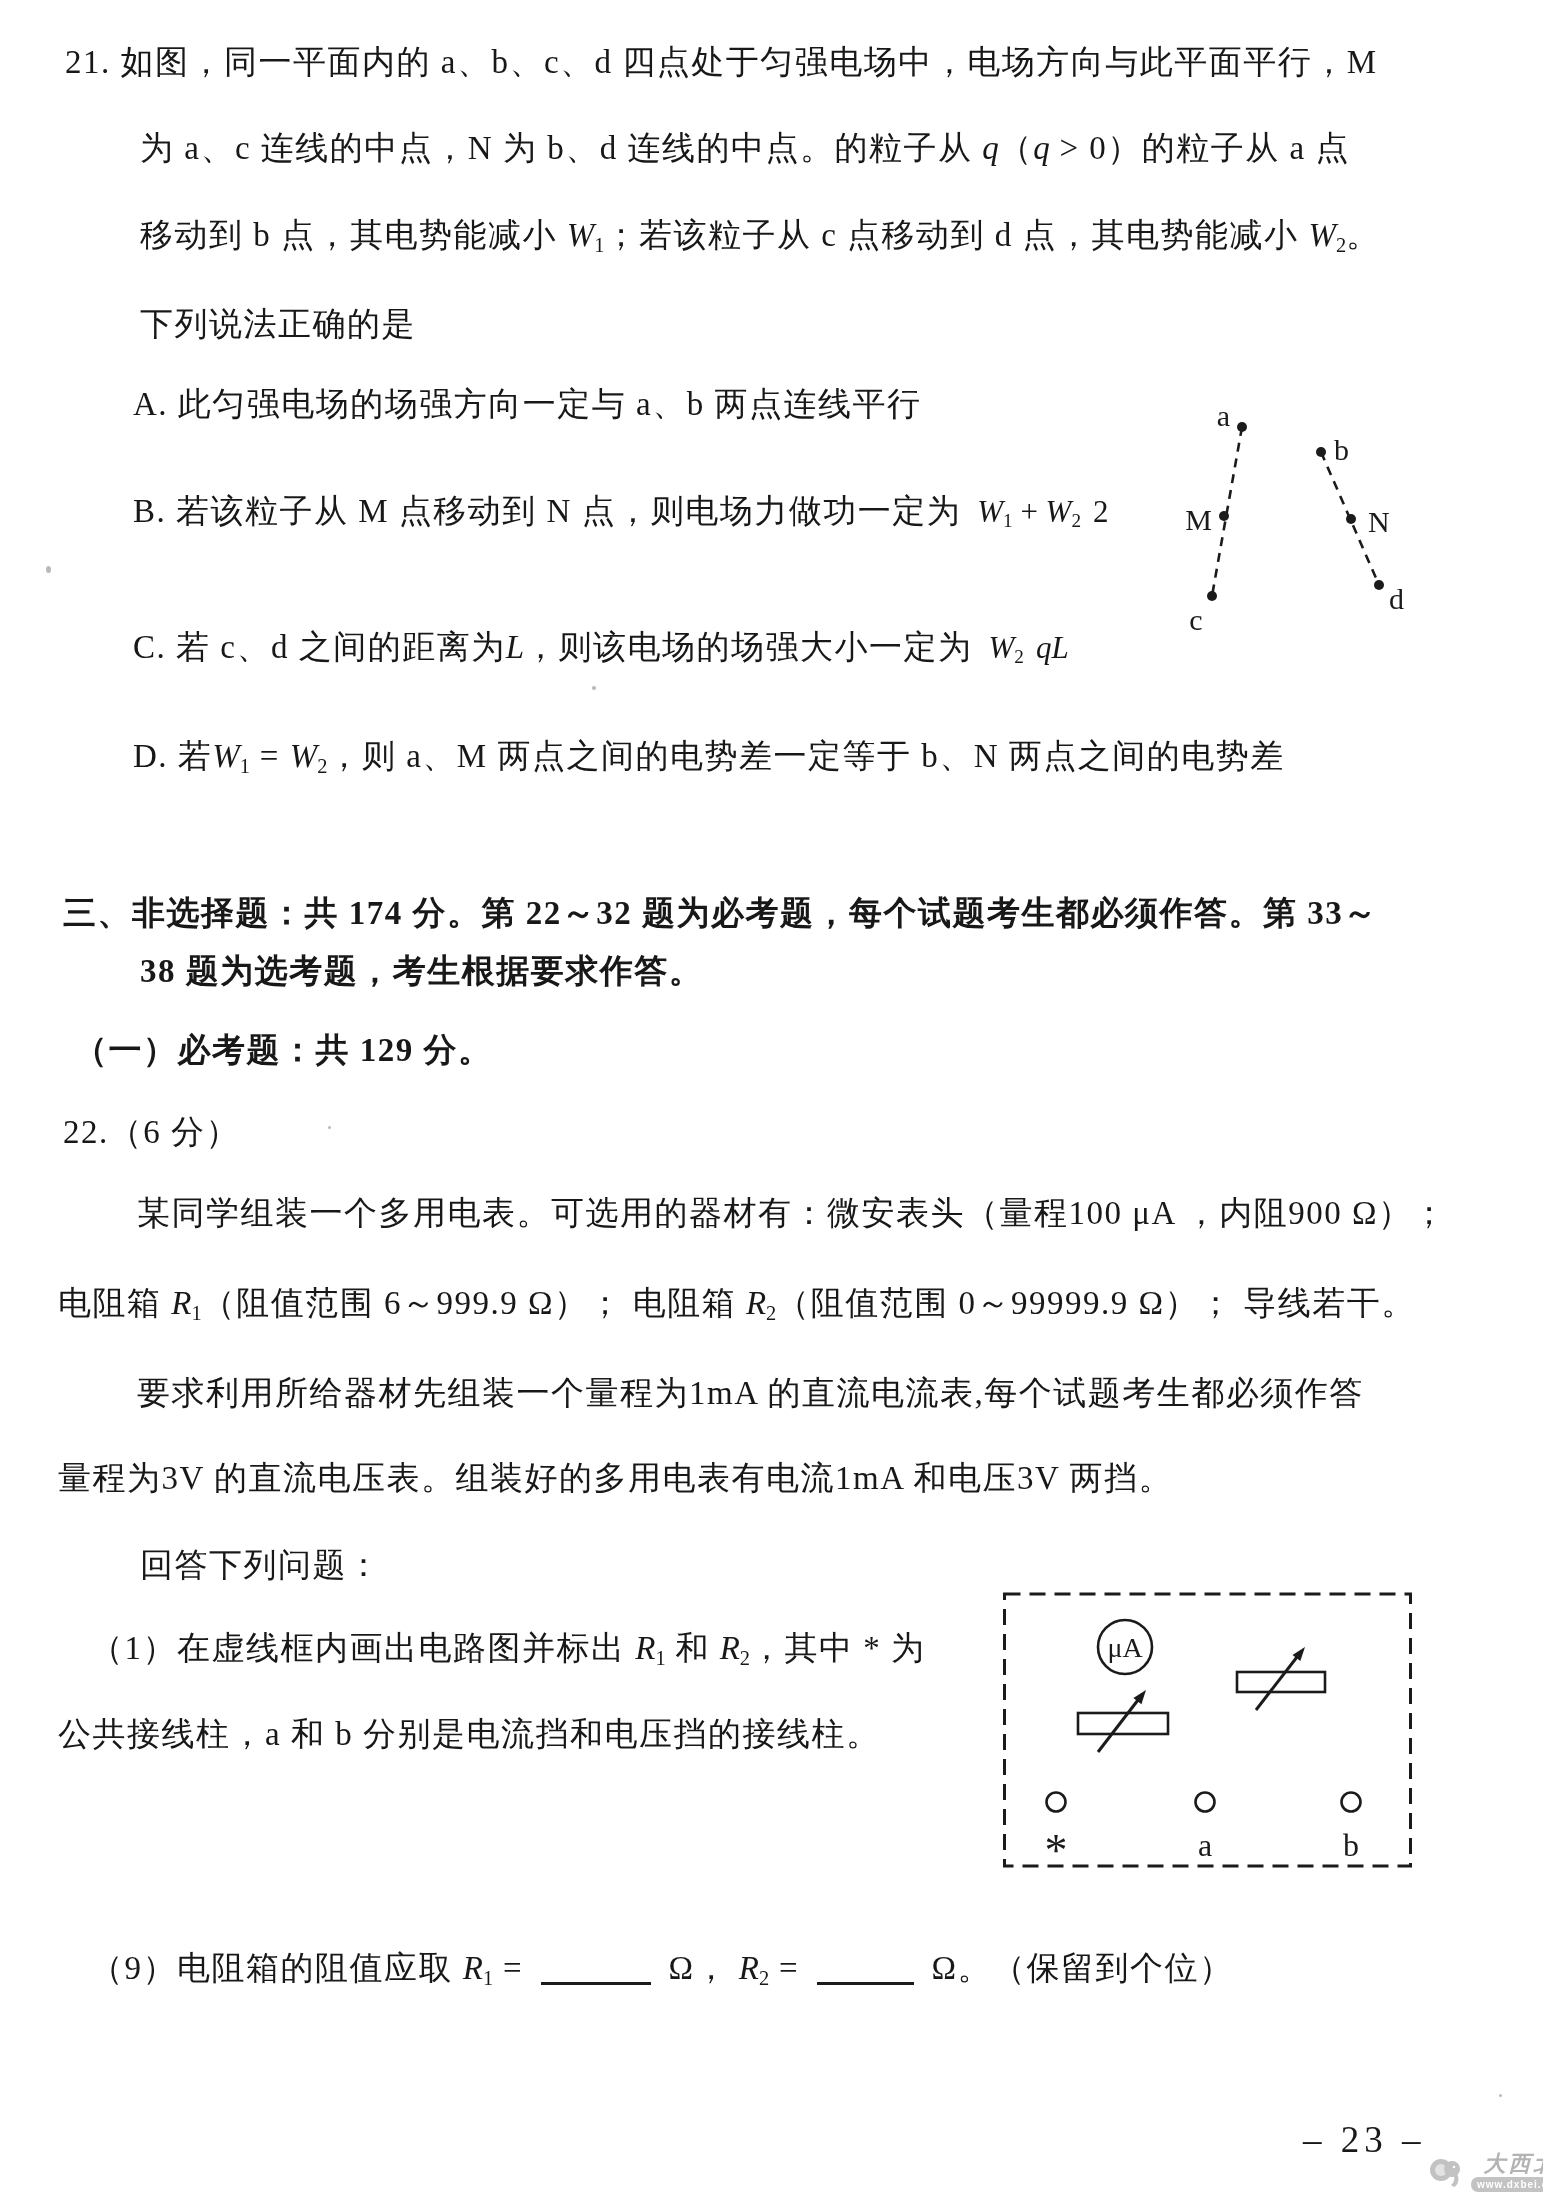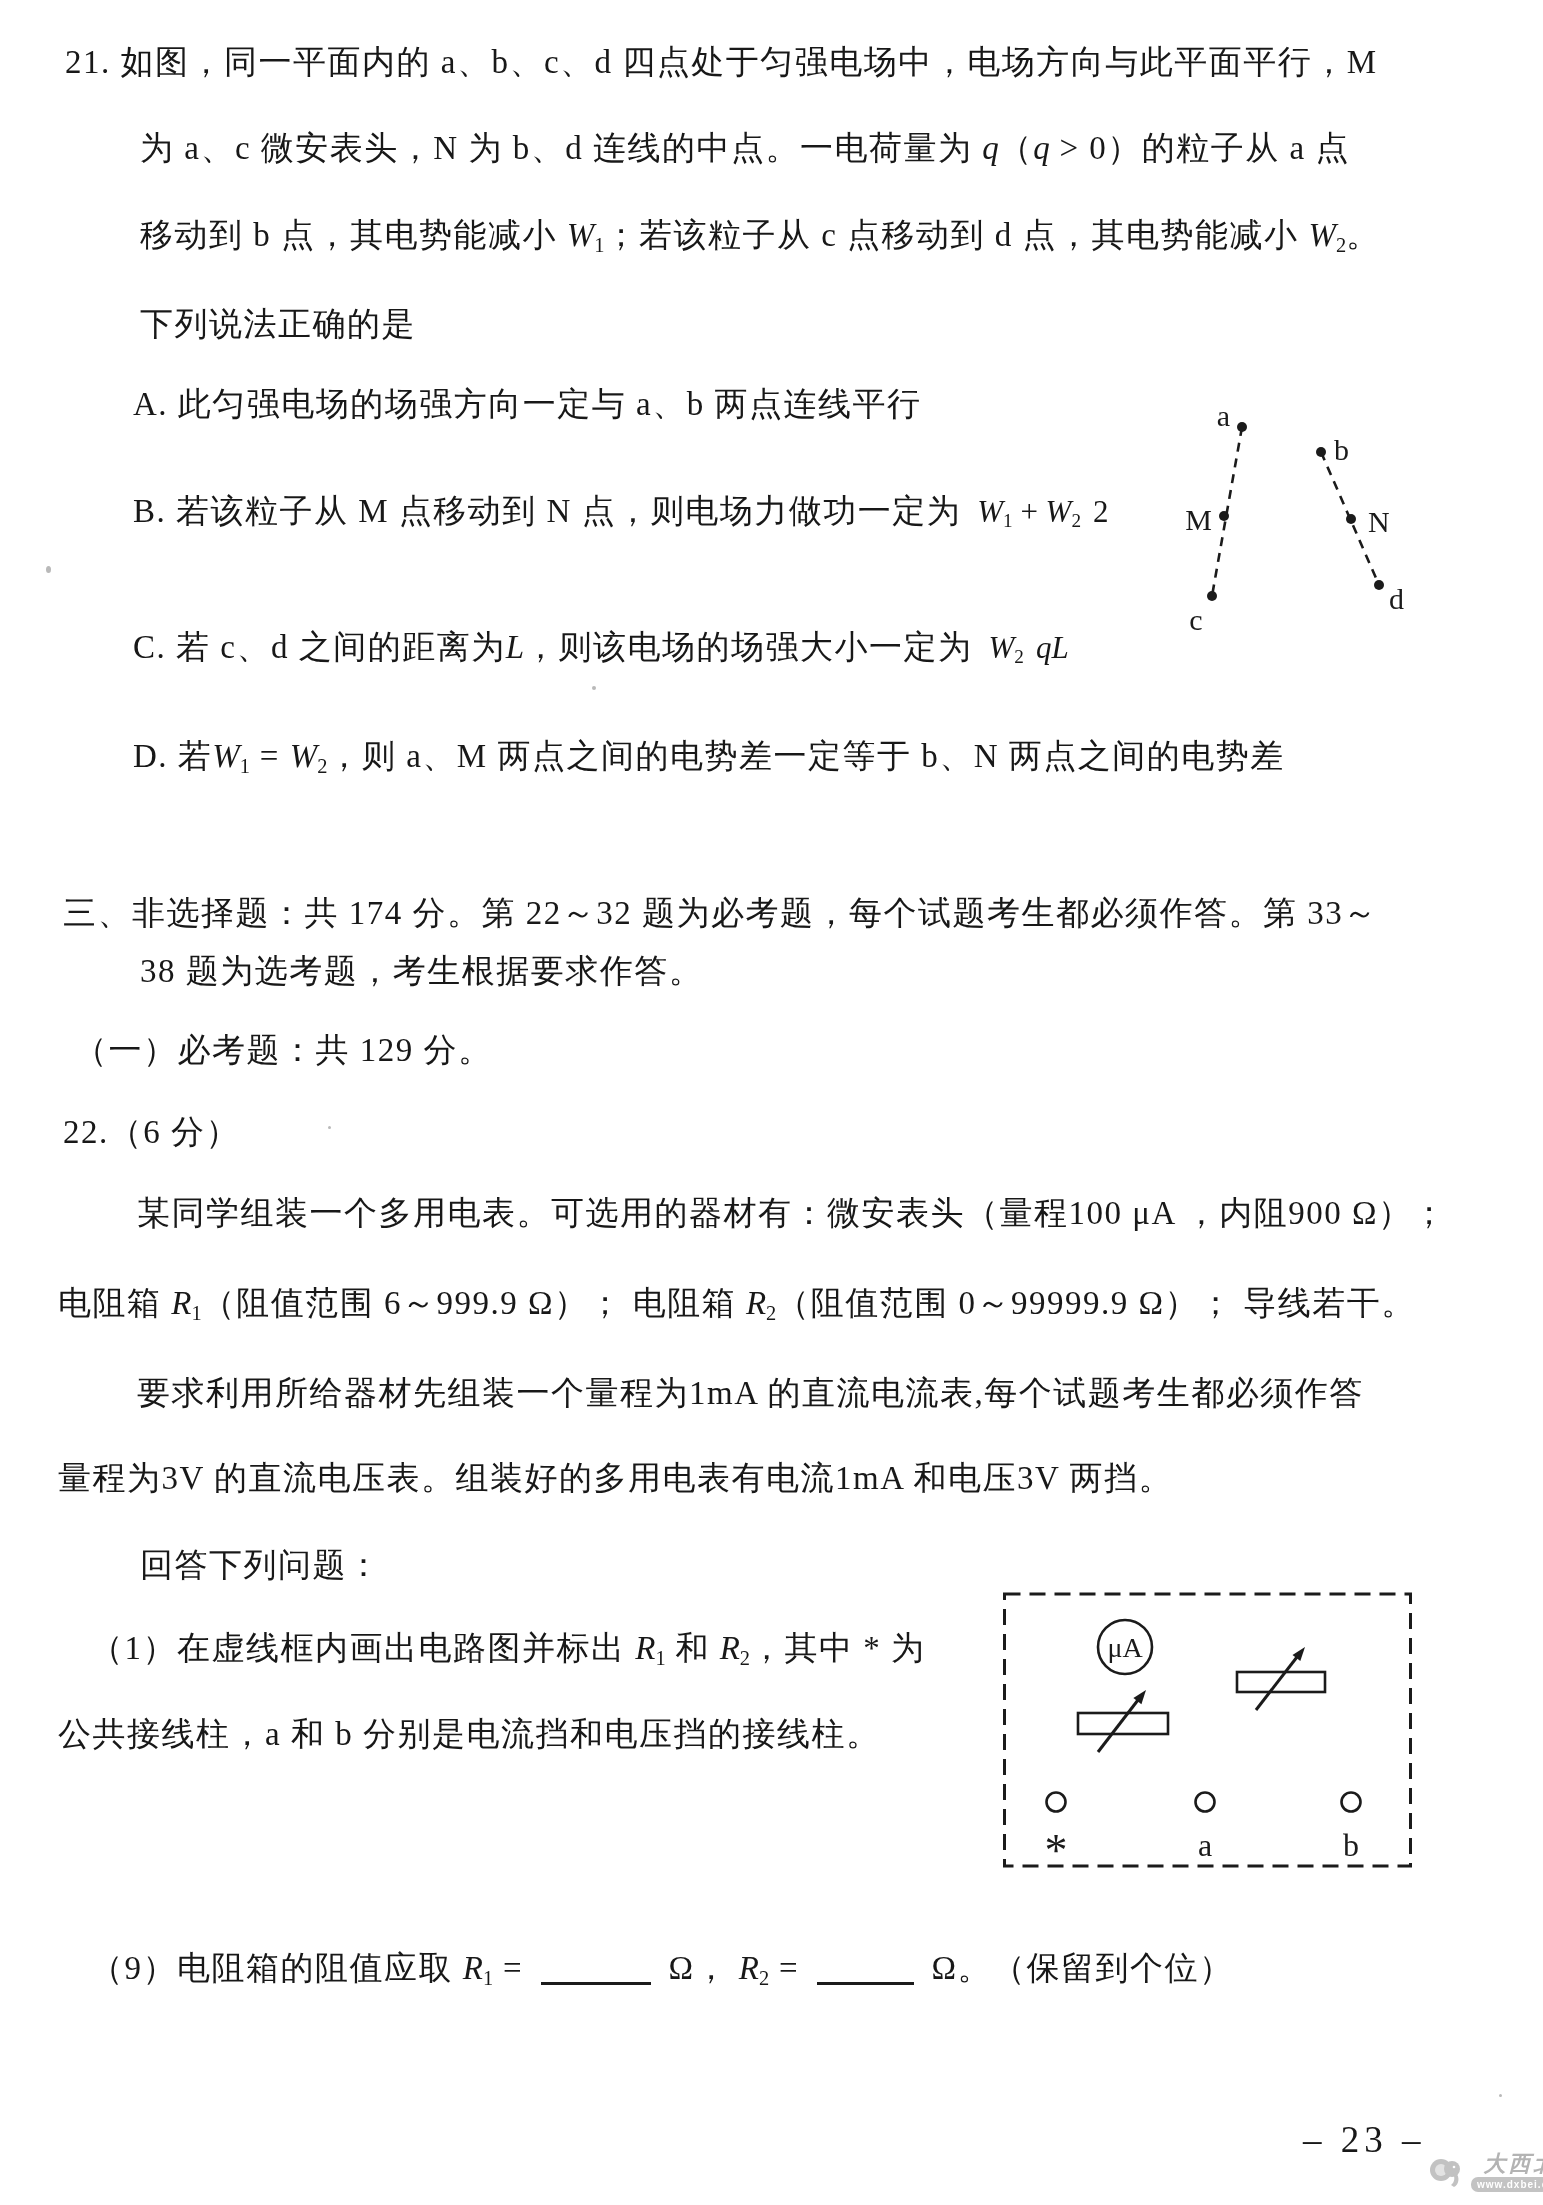--- a/index.html
+++ b/index.html
@@ -1,19 +1,19 @@
 <!DOCTYPE html>
 <html><head>
 <meta charset="utf-8">
 <style>
   html,body{margin:0;padding:0;background:#ffffff;}
   .page{position:relative;width:1543px;height:2205px;background:#ffffff;overflow:hidden;
         font-family:"Liberation Serif","DejaVu Serif",serif;color:#181818;border-radius:14px;}
   .line{position:absolute;white-space:nowrap;font-size:33px;letter-spacing:1.5px;line-height:1.15;}
-  .bold{font-weight:normal;}
+  .bold{font-weight:bold;}
   .flexline{display:flex;align-items:center;}
   i,.mi{font-style:italic;letter-spacing:0;}
   sub.s{font-size:0.62em;line-height:0;vertical-align:-0.28em;letter-spacing:0;font-style:normal;}
   .frac{display:inline-flex;flex-direction:row;align-items:center;margin-left:10px;
         line-height:1.05;letter-spacing:0;}
   .frac .num,.frac .den{padding:0 6px;font-size:31px;}
   .frac .bar{align-self:stretch;height:3px;background:#1b1b1b;}
   .blank{display:inline-block;border-bottom:3.5px solid #1b1b1b;margin:0 8px -6px 8px;height:20px;}
   .b1{width:110px}.b2{width:97px}
   svg.fig{position:absolute;}
@@ -32,21 +32,21 @@
   .speck{position:absolute;background:#b9b9b9;border-radius:50%;}
 </style>
 </head>
 <body>
 
 <div class="page">
 
   <div class="line" style="left:65px;top:44px">21. 如图，同一平面内的 a、b、c、d 四点处于匀强电场中，电场方向与此平面平行，M</div>
 
   <div class="line" style="left:140px;top:130px">
-    <span>为 a、c 微安表头，N 为 b、d 连线的中点。一电荷量为 </span><i>q</i><span>（</span><i>q</i><span> &gt; 0）的粒子从 a 点</span>
+    <span>为 a、c 连线的中点，N 为 b、d 连线的中点。的粒子从 </span><i>q</i><span>（</span><i>q</i><span> &gt; 0）的粒子从 a 点</span>
   </div>
 
   <div class="line" style="left:140px;top:217px">
     <span>移动到 b 点，其电势能减小 </span><i>W</i><sub class="s">1</sub><span>；若该粒子从 c 点移动到 d 点，其电势能减小 </span><i>W</i><sub class="s">2</sub><span>。</span>
   </div>
 
   <div class="line" style="left:140px;top:306px">下列说法正确的是</div>
 
   <div class="line" style="left:133px;top:386px">A. 此匀强电场的场强方向一定与 a、b 两点连线平行</div>
 

